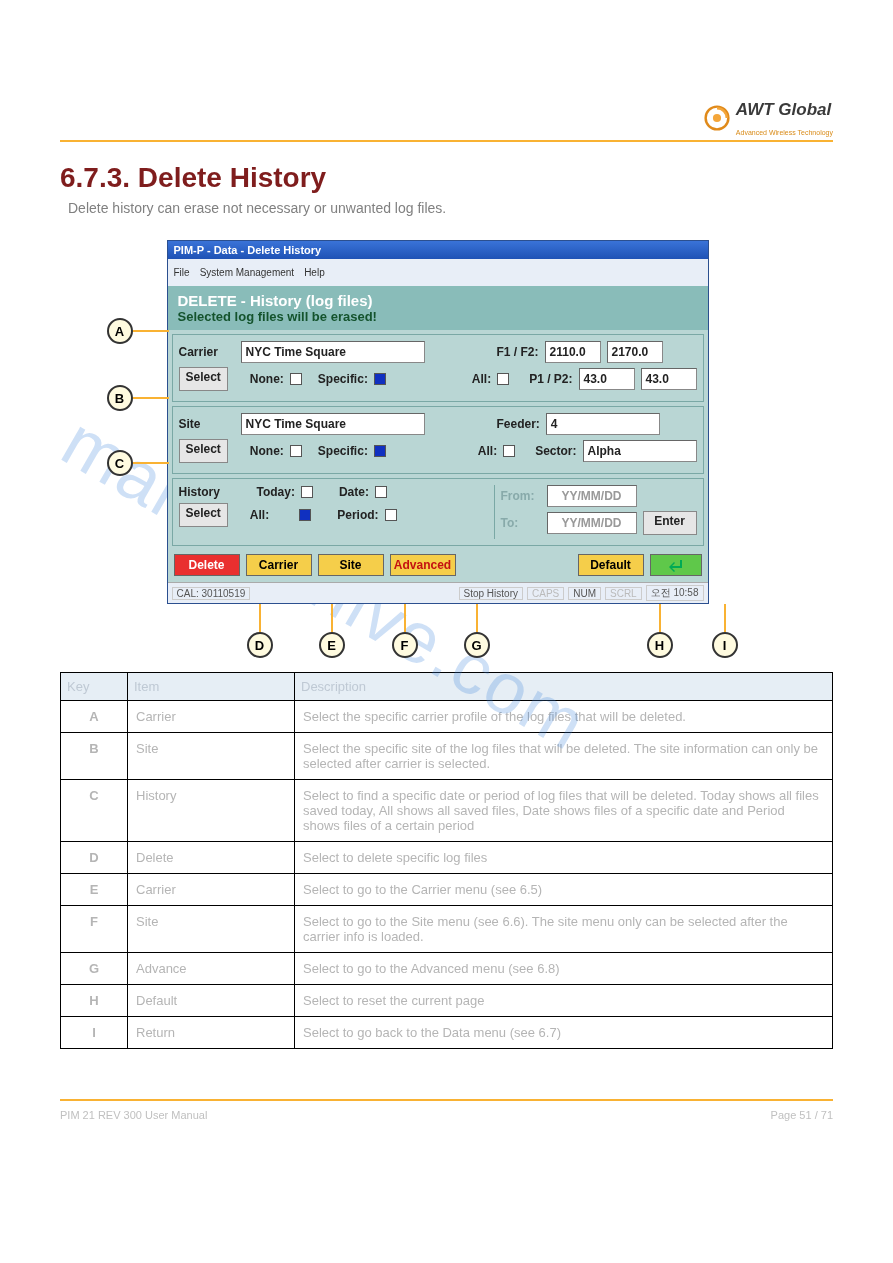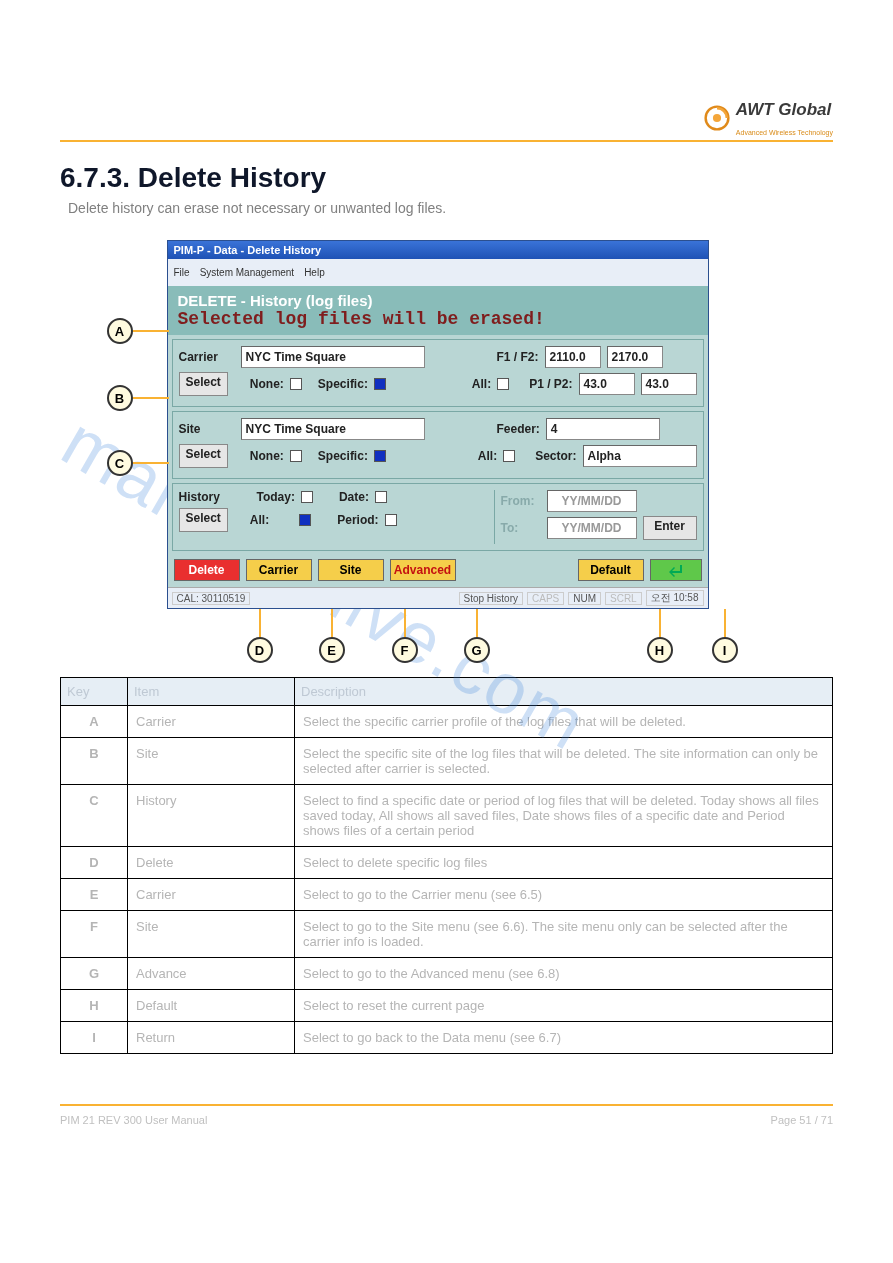--- a/index.html
+++ b/index.html
@@ -41,21 +41,21 @@
     color: #d98c1a;
   }
   .hr-top {
     border: 0;
     border-top: 2px solid #f9b233;
     margin-top: 50px;
     margin-bottom: 20px;
   }
   .section-title {
     font-size: 28px;
-    color: #0f172a;
+    color: #7f1d1d;
     font-weight: bold;
     margin: 20px 0 6px 0;
   }
   .section-text {
     font-size: 14px;
     color: #808080;
     margin: 0 0 24px 8px;
   }
   .figure-block {
     position: relative;
@@ -113,24 +113,23 @@
     display: flex;
     justify-content: space-between;
     flex-direction: column;
   }
   .header-left {
     color: #fff;
     font-weight: bold;
     font-size: 15px;
   }
   .header-right {
-    color: #7f1d1d;
-    font-weight: bold;
-    font-size: 18px;
-    font-family: Liberation Mono, monospace;
+    color: #14532d;
+    font-weight: bold;
+    font-size: 13px;
   }
   .panel {
     margin: 4px;
     border: 1px solid #7aa8a5;
     background: #b9d6d4;
     padding: 6px;
   }
   .row {
     display: flex;
     align-items: center;

